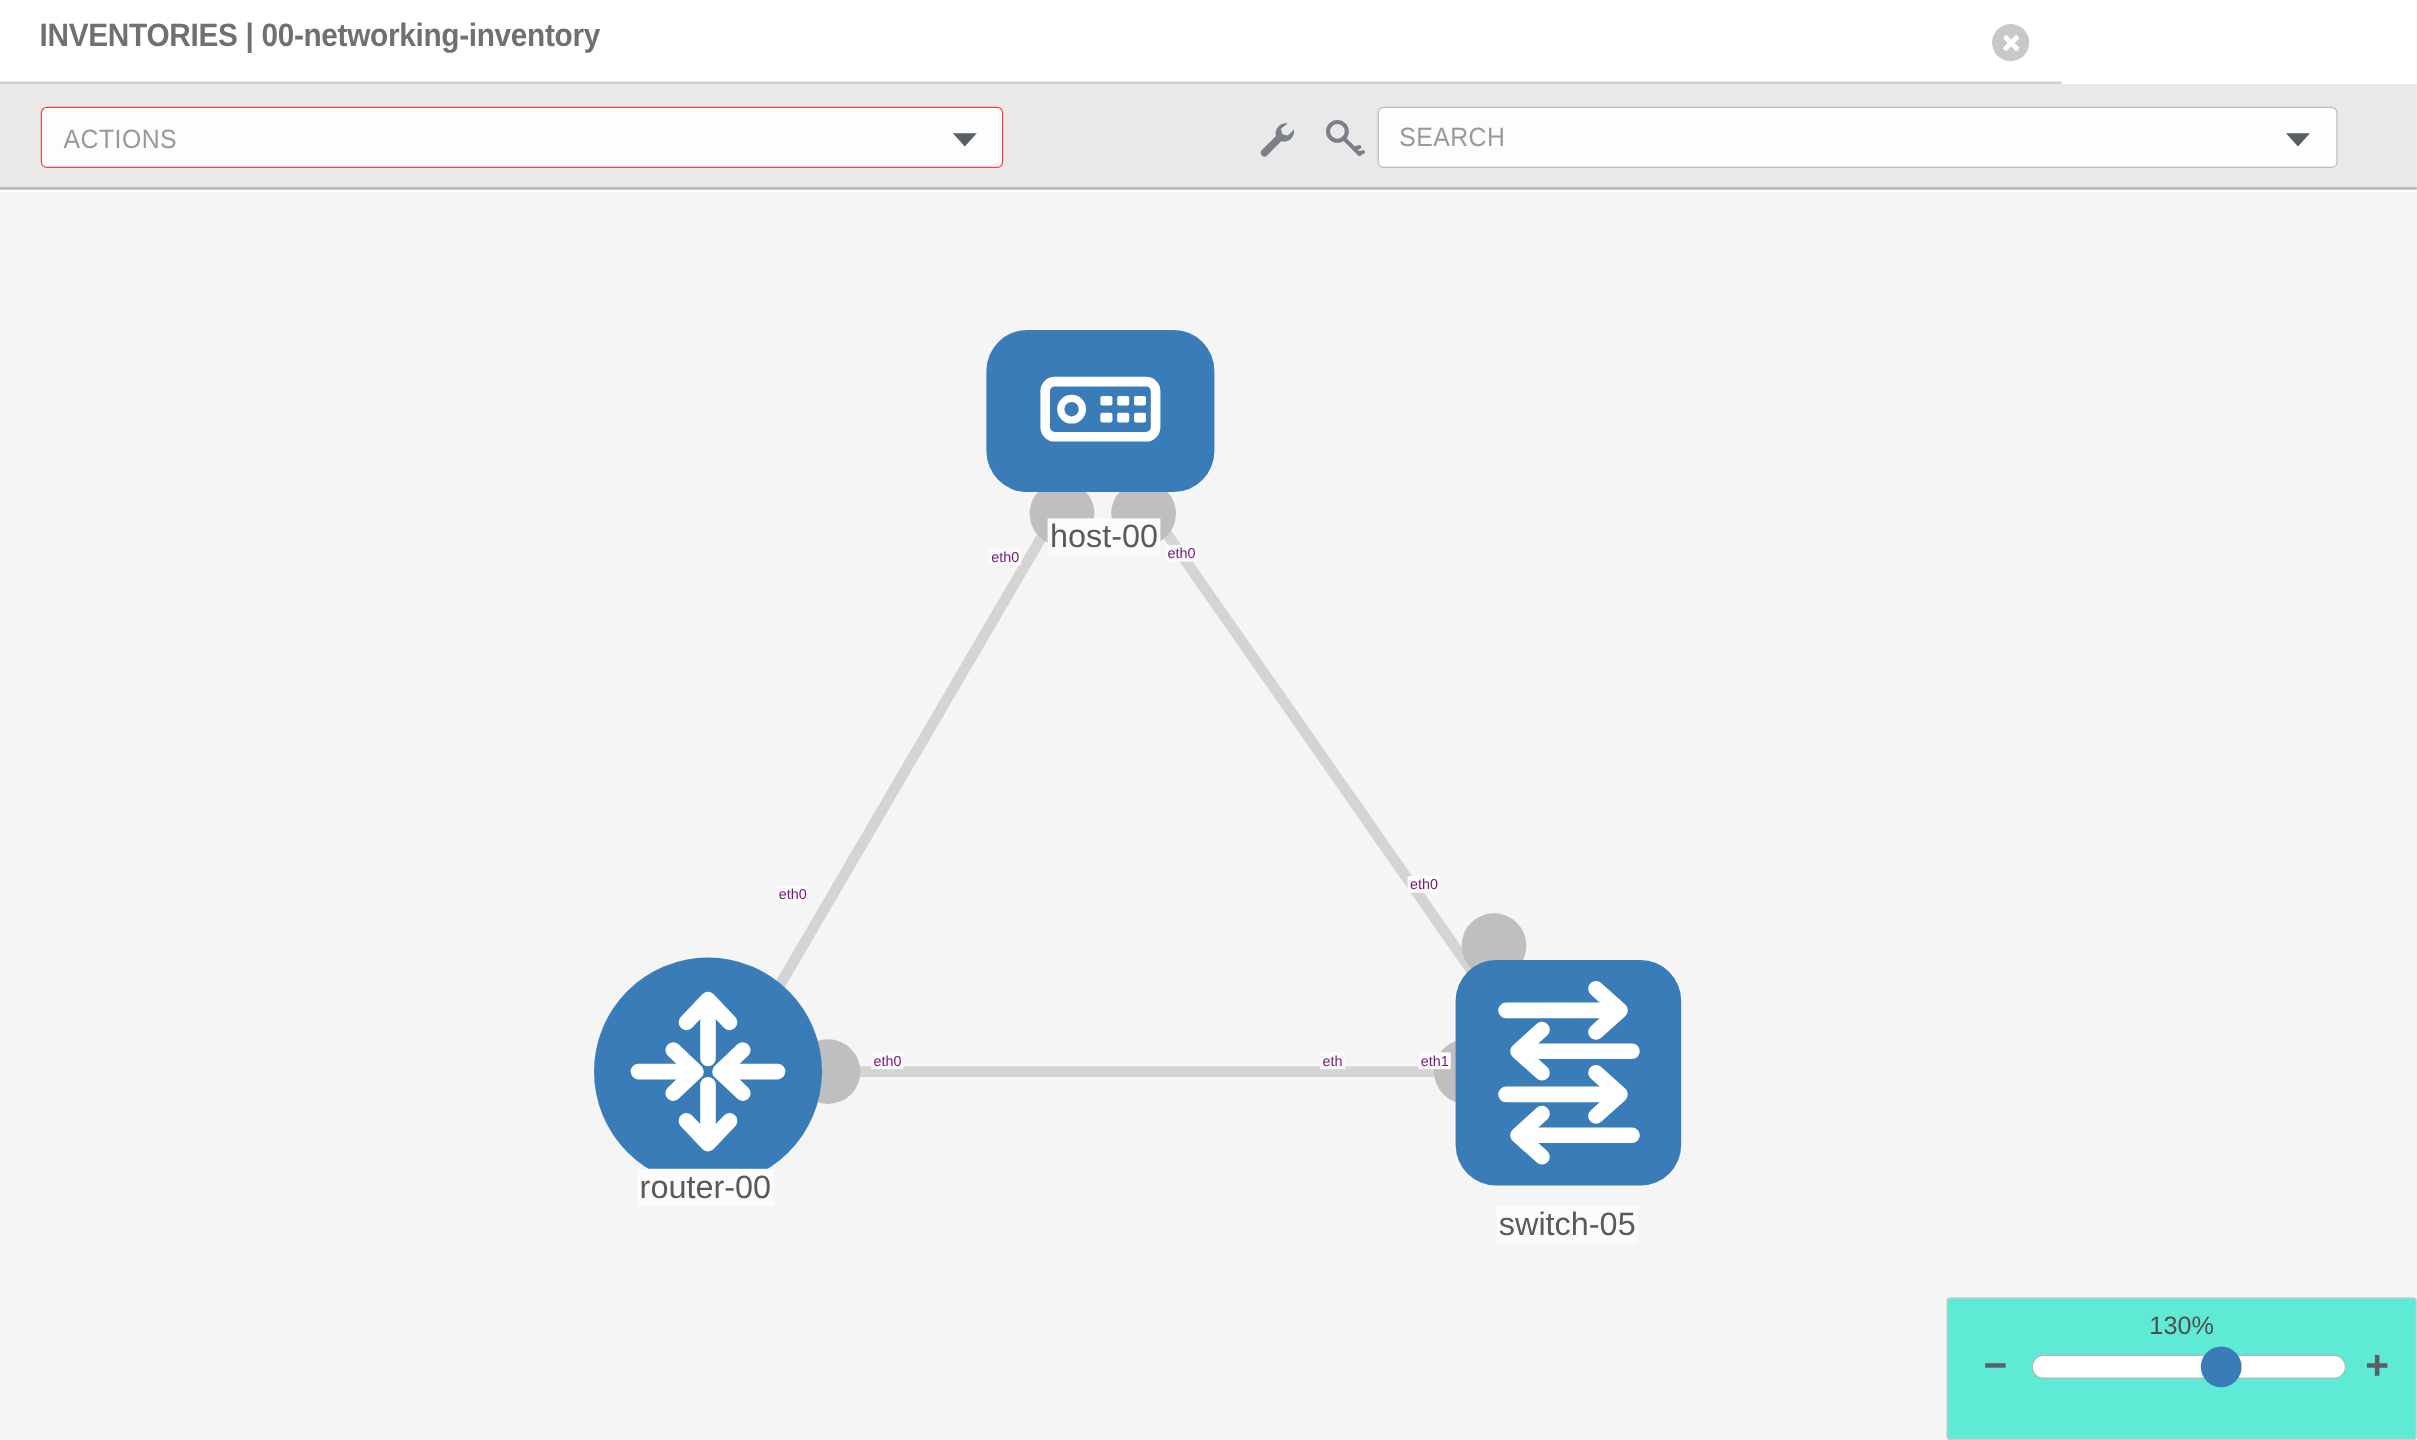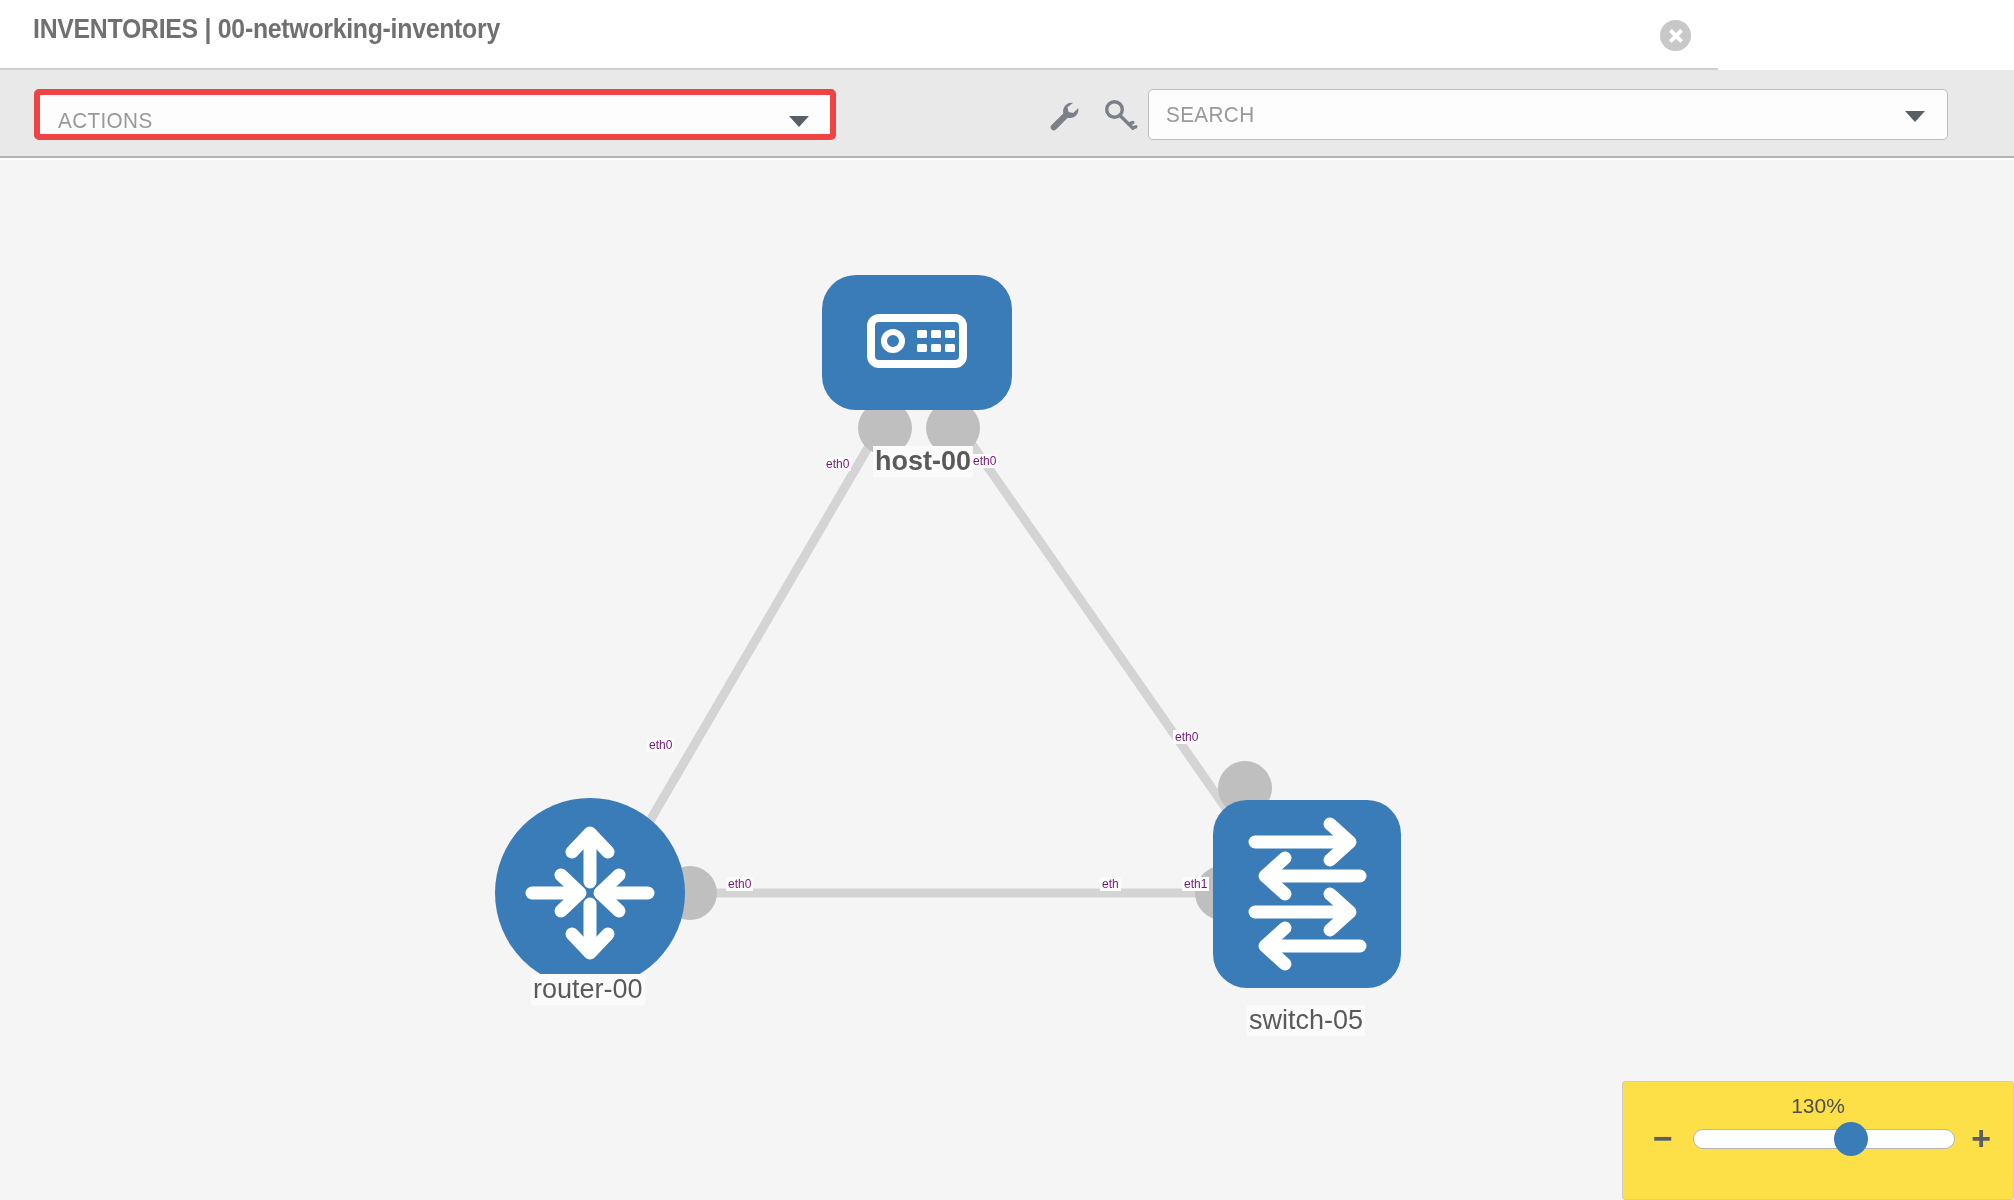--- a/index.html
+++ b/index.html
@@ -48,21 +48,21 @@
   .toolbar {
     position: absolute; left: 0; top: 70px;
     width: 2014px; height: 88px;
     background: #e9e9e9;
     border-bottom: 2px solid #b4b4b4;
   }
   .actions-select {
     position: absolute; left: 34px; top: 19px;
     width: 802px; height: 51px;
     background: #fdfdfd;
-    border: 6px solid #ef4444;
+    border: 1px solid #ef4444;
     border-radius: 5px;
   }
   .actions-label {
     position: absolute; left: 18px; top: 13px;
     font-size: 22px; color: #999999;
     letter-spacing: 0.4px;
     transform: scaleX(0.94);
     transform-origin: left center;
   }
   .caret {
@@ -125,21 +125,21 @@
     color: #701a75;
     font-size: 12px;
     white-space: nowrap;
     padding: 0 2px;
   }
 
   
   .zoom-panel {
     position: absolute; left: 1622px; top: 1081px;
     width: 392px; height: 119px;
-    background: #fde047;
+    background: #5eead4;
     border: 1px solid #cccccc;
     border-radius: 3px;
   }
   .zoom-percent {
     position: absolute; left: 0; right: 0; top: 12px;
     text-align: center;
     font-size: 21px; color: #4e4e4e;
   }
   .zoom-minus, .zoom-plus {
     position: absolute; top: 43px;
@@ -261,21 +261,21 @@
 
         <line x1="1255" y1="752" x2="1348" y2="752"></line>
         <polyline points="1330,734 1350,752 1330,770"></polyline>
 
         <line x1="1360" y1="786" x2="1267" y2="786"></line>
         <polyline points="1285,768 1265,786 1285,804"></polyline>
       </g>
     </g>
   </svg>
 
-  <div class="node-label" style="left:873px; top:286px;font-weight:bold;">host-00</div>
+  <div class="node-label" style="left:873px; top:272px;">host-00</div>
   <div class="node-label" style="left:531px; top:814px;">router-00</div>
   <div class="node-label" style="left:1247px; top:845px;">switch-05</div>
 
   <div class="iface-label" style="left:824px; top:297px;">eth0</div>
   <div class="iface-label" style="left:971px; top:294px;">eth0</div>
   <div class="iface-label" style="left:647px; top:578px;">eth0</div>
   <div class="iface-label" style="left:1173px; top:570px;">eth0</div>
   <div class="iface-label" style="left:726px; top:717px;">eth0</div>
   <div class="iface-label" style="left:1100px; top:717px;">eth</div>
   <div class="iface-label" style="left:1182px; top:717px;">eth1</div>

